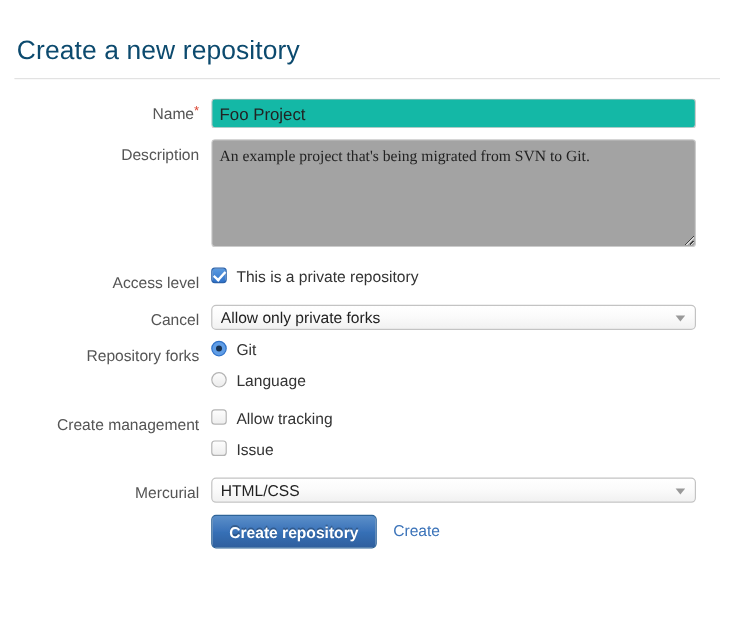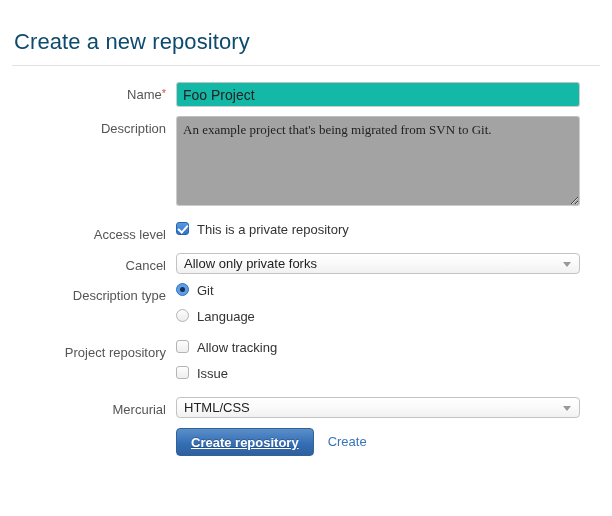--- a/index.html
+++ b/index.html
@@ -218,21 +218,20 @@
     border-radius: 4px;
     background: linear-gradient(to bottom, #5b8fc9 0%, #3b73b9 48%, #3670b6 52%, #2f5f9e 100%);
     color: #ffffff;
     font-family: "Liberation Sans", sans-serif;
     font-size: 13px;
     font-weight: bold;
     line-height: 27px;
     cursor: pointer;
     text-shadow: 0 -1px 0 rgba(0,0,0,0.25);
     box-sizing: border-box;
-    text-decoration: underline;
   }
 
   .cancel-link {
     color: #3b73b9;
     font-size: 13px;
     text-decoration: none;
     margin-left: 14px;
     line-height: 28px;
     cursor: pointer;
   }
@@ -294,35 +293,35 @@
       <span class="select-wrap">
         <select class="select-input">
           <option>Allow only private forks</option>
         </select>
         <span class="select-arrow"></span>
       </span>
     </div>
   </div>
 
   <div class="form-row">
-    <div class="form-label">Description type</div>
+    <div class="form-label">Repository forks</div>
     <div class="form-control">
       <div class="choice-row">
         <span class="rb selected"></span>
         <span class="choice-label">Git</span>
       </div>
       <div class="choice-row">
         <span class="rb"></span>
         <span class="choice-label">Language</span>
       </div>
     </div>
   </div>
 
   <div class="form-row">
-    <div class="form-label">Project repository</div>
+    <div class="form-label">Create management</div>
     <div class="form-control">
       <div class="choice-row">
         <span class="cb"></span>
         <span class="choice-label">Allow tracking</span>
       </div>
       <div class="choice-row">
         <span class="cb"></span>
         <span class="choice-label">Issue</span>
       </div>
     </div>

